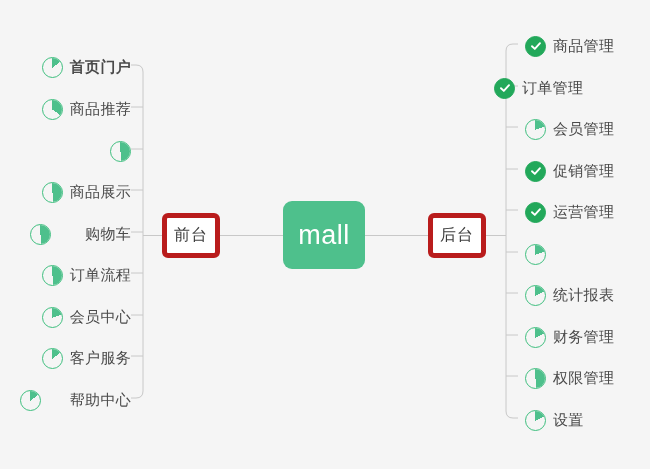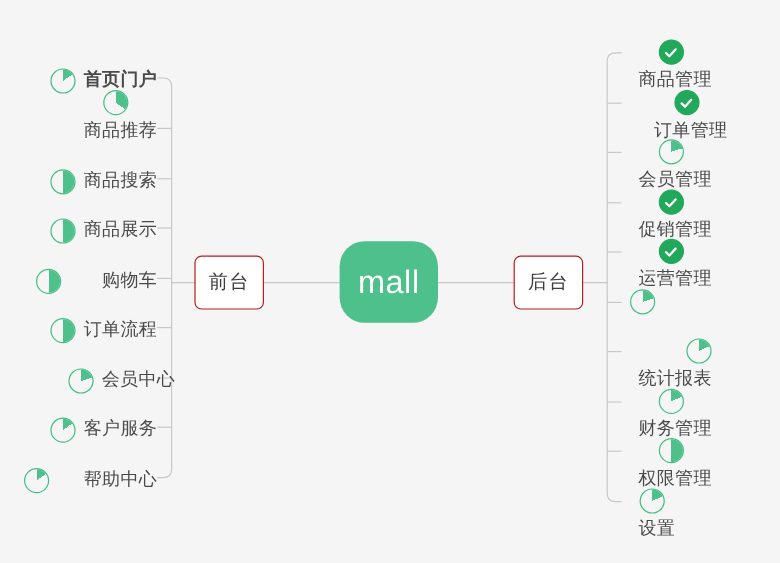--- a/index.html
+++ b/index.html
@@ -34,21 +34,21 @@
     display: flex;
     align-items: center;
     height: 26px;
     white-space: nowrap;
   }
   .leaf.left {
     flex-direction: row;
     justify-content: flex-end;
   }
   .leaf.right {
-    flex-direction: column;
+    flex-direction: row;
     justify-content: flex-start;
   }
   .leaf-label {
     font-size: 15px;
     color: #4a4a4a;
     letter-spacing: 0.3px;
     line-height: 26px;
   }
   .leaf.left .leaf-label { margin-left: 7px; }
   .leaf.right .leaf-label { margin-left: 7px; }
@@ -81,35 +81,35 @@
     position: absolute;
     left: 50%;
     top: 50%;
     transform: translate(-50%, -50%);
   }
 
   
   .branch-box {
     position: absolute;
     background: #ffffff;
-    border: 1px solid #b91c1c;
+    border: 5px solid #b91c1c;
     border-radius: 6px;
     display: flex;
     align-items: center;
     justify-content: center;
     font-size: 16px;
     color: #3c3c3c;
     letter-spacing: 1px;
     box-sizing: border-box;
   }
 
   
   .center-node {
     position: absolute;
-    border-radius: 21px;
+    border-radius: 9px;
     display: flex;
     align-items: center;
     justify-content: center;
     color: #ffffff;
     font-size: 27px;
     letter-spacing: 0.5px;
     box-sizing: border-box;
   }
 </style>
 </head>
@@ -151,51 +151,50 @@
     <span>后台</span>
   </div>
 
   <div id="left-leaves">
       <div class="leaf left" style="top: 54px; right: 519px; font-weight: bold;">
         <span class="badge pie">
           <span class="wedge" style="background: conic-gradient(rgb(78, 192, 140) 0deg, rgb(78, 192, 140) 54deg, rgba(0, 0, 0, 0) 54deg, rgba(0, 0, 0, 0) 360deg);"></span>
         </span>
         <span class="leaf-label">首页门户</span>
       </div>
-      <div class="leaf left" style="top: 96px; right: 519px; flex-direction: column;">
+      <div class="leaf left" style="top: 96px; right: 519px;">
         <span class="badge pie">
           <span class="wedge" style="background: conic-gradient(rgb(78, 192, 140) 0deg, rgb(78, 192, 140) 126deg, rgba(0, 0, 0, 0) 126deg, rgba(0, 0, 0, 0) 360deg);"></span>
         </span>
         <span class="leaf-label">商品推荐</span>
       </div>
       <div class="leaf left" style="top: 138px; right: 519px;">
         <span class="badge pie">
           <span class="wedge" style="background: conic-gradient(rgb(78, 192, 140) 0deg, rgb(78, 192, 140) 180deg, rgba(0, 0, 0, 0) 180deg, rgba(0, 0, 0, 0) 360deg);"></span>
         </span>
-        <span class="leaf-label">商品搜索</span>
       </div>
       <div class="leaf left" style="top: 179px; right: 519px; text-align: right;">
         <span class="badge pie">
           <span class="wedge" style="background: conic-gradient(rgb(78, 192, 140) 0deg, rgb(78, 192, 140) 180deg, rgba(0, 0, 0, 0) 180deg, rgba(0, 0, 0, 0) 360deg);"></span>
         </span>
         <span class="leaf-label">商品展示</span>
       </div>
       <div class="leaf left" style="top: 221px; right: 519px; gap: 27px;">
         <span class="badge pie">
           <span class="wedge" style="background: conic-gradient(rgb(78, 192, 140) 0deg, rgb(78, 192, 140) 180deg, rgba(0, 0, 0, 0) 180deg, rgba(0, 0, 0, 0) 360deg);"></span>
         </span>
         <span class="leaf-label">购物车</span>
       </div>
       <div class="leaf left" style="top: 262px; right: 519px;">
         <span class="badge pie">
           <span class="wedge" style="background: conic-gradient(rgb(78, 192, 140) 0deg, rgb(78, 192, 140) 180deg, rgba(0, 0, 0, 0) 180deg, rgba(0, 0, 0, 0) 360deg);"></span>
         </span>
         <span class="leaf-label">订单流程</span>
       </div>
-      <div class="leaf left" style="top: 304px; right: 504px; justify-content: space-between;">
+      <div class="leaf left" style="top: 304px; right: 519px; justify-content: space-between;">
         <span class="badge pie">
           <span class="wedge" style="background: conic-gradient(rgb(78, 192, 140) 0deg, rgb(78, 192, 140) 72deg, rgba(0, 0, 0, 0) 72deg, rgba(0, 0, 0, 0) 360deg);"></span>
         </span>
         <span class="leaf-label">会员中心</span>
       </div>
       <div class="leaf left" style="top: 345px; right: 519px;">
         <span class="badge pie">
           <span class="wedge" style="background: conic-gradient(rgb(78, 192, 140) 0deg, rgb(78, 192, 140) 54deg, rgba(0, 0, 0, 0) 54deg, rgba(0, 0, 0, 0) 360deg);"></span>
         </span>
         <span class="leaf-label">客户服务</span>
@@ -209,21 +208,21 @@
     </div>
   <div id="right-leaves">
       <div class="leaf right" style="top: 33px; left: 525px;">
         <span class="badge check">
           <svg width="14" height="14" viewBox="0 0 14 14">
             <path d="M3 7.2 L5.8 9.9 L11 4.2" fill="none" stroke="#ffffff" stroke-width="1.9" stroke-linecap="round" stroke-linejoin="round"></path>
           </svg>
         </span>
         <span class="leaf-label">商品管理</span>
       </div>
-      <div class="leaf right" style="top: 75px; left: 538px;">
+      <div class="leaf right" style="top: 75px; left: 494px;">
         <span class="badge check">
           <svg width="14" height="14" viewBox="0 0 14 14">
             <path d="M3 7.2 L5.8 9.9 L11 4.2" fill="none" stroke="#ffffff" stroke-width="1.9" stroke-linecap="round" stroke-linejoin="round"></path>
           </svg>
         </span>
         <span class="leaf-label">订单管理</span>
       </div>
       <div class="leaf right" style="top: 116px; left: 525px;">
         <span class="badge pie">
           <span class="wedge" style="background: conic-gradient(rgb(78, 192, 140) 0deg, rgb(78, 192, 140) 72deg, rgba(0, 0, 0, 0) 72deg, rgba(0, 0, 0, 0) 360deg);"></span>
@@ -244,21 +243,21 @@
             <path d="M3 7.2 L5.8 9.9 L11 4.2" fill="none" stroke="#ffffff" stroke-width="1.9" stroke-linecap="round" stroke-linejoin="round"></path>
           </svg>
         </span>
         <span class="leaf-label">运营管理</span>
       </div>
       <div class="leaf right" style="top: 241px; left: 525px;">
         <span class="badge pie">
           <span class="wedge" style="background: conic-gradient(rgb(78, 192, 140) 0deg, rgb(78, 192, 140) 72deg, rgba(0, 0, 0, 0) 72deg, rgba(0, 0, 0, 0) 360deg);"></span>
         </span>
       </div>
-      <div class="leaf right" style="top: 282px; left: 525px; align-items: flex-end;">
+      <div class="leaf right" style="top: 282px; left: 525px;">
         <span class="badge pie">
           <span class="wedge" style="background: conic-gradient(rgb(78, 192, 140) 0deg, rgb(78, 192, 140) 64.8deg, rgba(0, 0, 0, 0) 64.8deg, rgba(0, 0, 0, 0) 360deg);"></span>
         </span>
         <span class="leaf-label">统计报表</span>
       </div>
       <div class="leaf right" style="top: 324px; left: 525px;">
         <span class="badge pie">
           <span class="wedge" style="background: conic-gradient(rgb(78, 192, 140) 0deg, rgb(78, 192, 140) 64.8deg, rgba(0, 0, 0, 0) 64.8deg, rgba(0, 0, 0, 0) 360deg);"></span>
         </span>
         <span class="leaf-label">财务管理</span>

